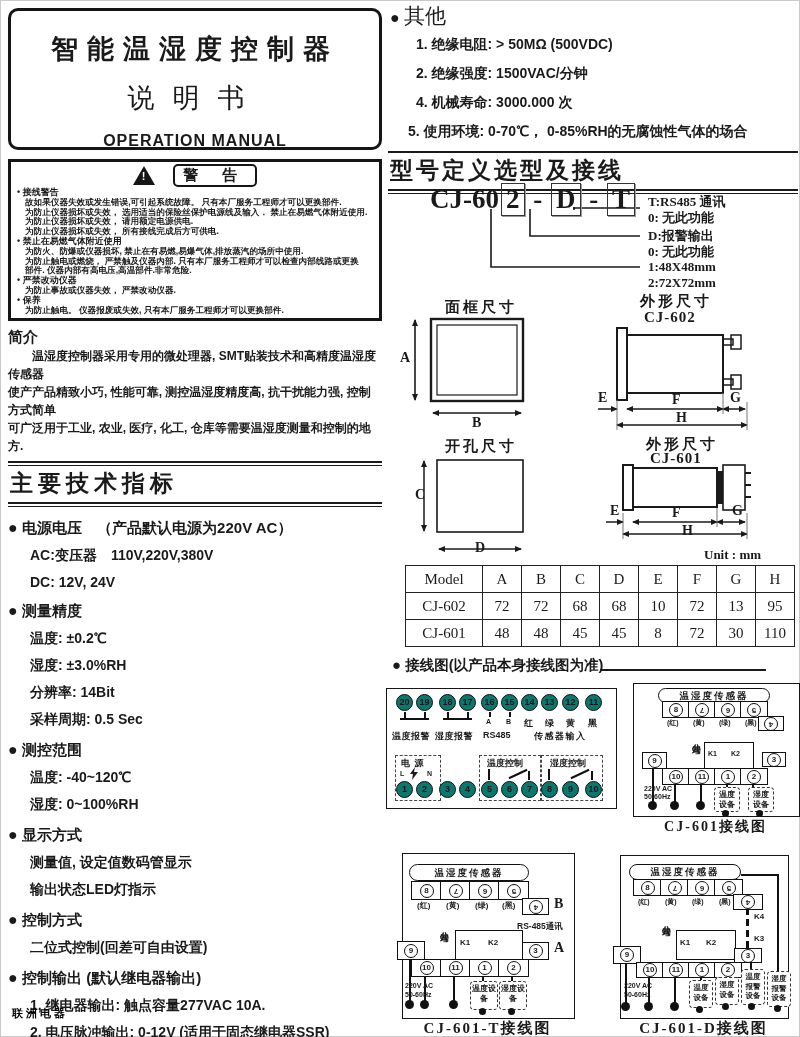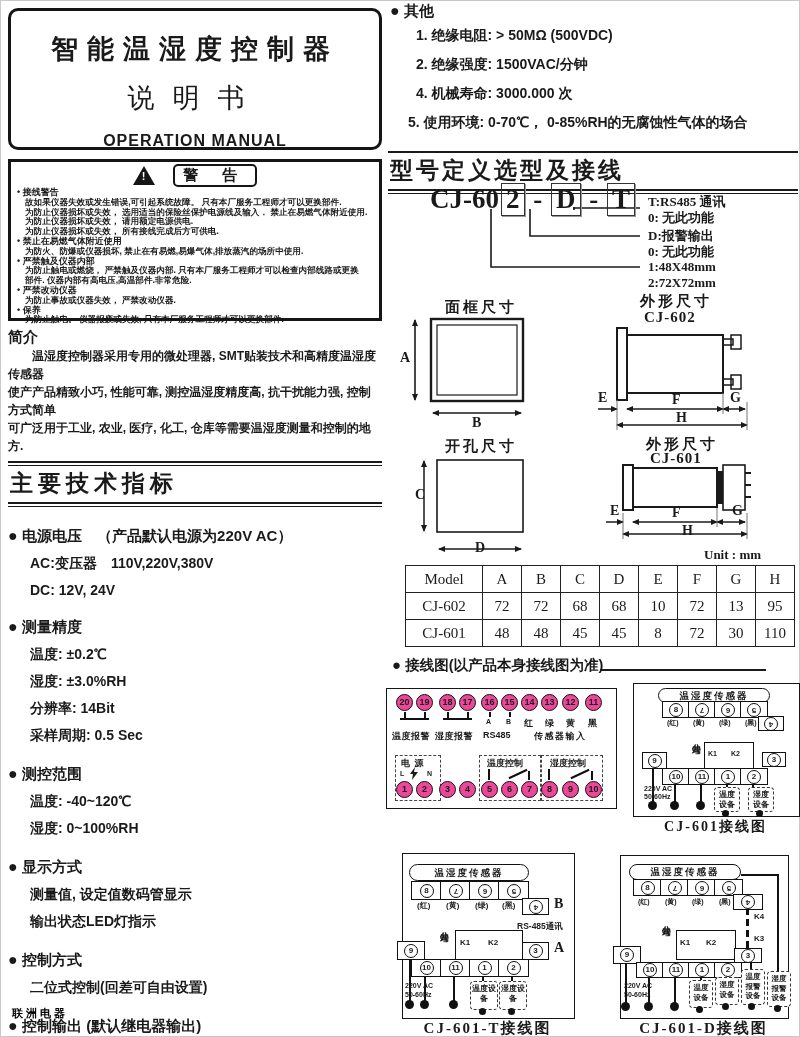--- a/index.html
+++ b/index.html
@@ -22,42 +22,42 @@
   .w-title{font-size:9px;font-weight:bold;line-height:9.8px}
   .w-title:before{content:"• "}
   .w-line{font-size:8.6px;font-weight:bold;line-height:9.8px;padding-left:8px;white-space:nowrap}
   #intro{margin-top:7px}
   #intro .ih{font-size:15px;font-weight:bold}
   #intro .il{font-size:12px;line-height:18px;font-weight:bold}
   #intro .il.first{text-indent:2em}
   .hrule{border-top:2px solid #1a1a1a;margin-top:2px}
   .hrule2{border-top:1px solid #1a1a1a;margin-top:2px}
   .bighead{font-size:23px;font-weight:bold;letter-spacing:5px;font-family:"Liberation Serif",serif;padding:2px 0 1px 2px}
-  .spec-title{font-size:15px;font-weight:bold;margin-top:20px}
+  .spec-title{font-size:15px;font-weight:bold;margin-top:12px}
   .spec-title:before{content:"● ";font-size:16px}
   .spec-line{font-size:14px;font-weight:bold;margin:9px 0 0 22px}
   #watermark{color:#000000;font-size:11px;letter-spacing:3px;font-weight:bold}
   
-  #other-h{font-size:15px;font-weight:bold}
+  #other-h{font-size:21px;font-weight:normal}
   #other-h:before{content:"● ";font-size:16px}
   .oth-line{font-size:14px;font-weight:bold;line-height:29px;padding-left:26px;white-space:nowrap}
   .serif{font-family:"Liberation Serif",serif}
   .mbox{display:inline-block;border:1.5px solid #333;padding:0 4px;margin:0 2px;box-shadow:1px 1px 0 #999}
   .mopt{position:absolute;font:bold 13px "Liberation Serif",serif;white-space:nowrap}
   .dimtitle{position:absolute;font:bold 15px "Liberation Serif",serif;letter-spacing:3px;white-space:nowrap}
   .dimlet{position:absolute;font:bold 14px "Liberation Serif",serif}
   svg{position:absolute;left:0;top:0}
   
   #dimtable{border-collapse:collapse;font-family:"Liberation Serif",serif;font-size:15px}
   #dimtable td{border:1.6px solid #222;text-align:center;height:24px;width:36px;background:#fff}
   #dimtable td.mc{width:74px}
   
   .wbox{position:absolute;border:1.6px solid #151515;background:#fff}
   .circ{position:absolute;width:15px;height:15px;border:1.6px solid #111;border-radius:50%;
-        text-align:center;font:bold 9px/15px "Liberation Sans",sans-serif;background:#ec4899;z-index:3}
+        text-align:center;font:bold 9px/15px "Liberation Sans",sans-serif;background:#0f766e;z-index:3}
   .sq{position:absolute;border:1.6px solid #111;background:#fff;display:flex;align-items:center;justify-content:center;z-index:3}
   .cn{display:inline-block;width:12px;height:12px;border:1.2px solid #111;border-radius:50%;
       font:bold 8px/12px "Liberation Sans",sans-serif;text-align:center}
   .flip{transform:rotate(180deg)}
   .wv{position:absolute;width:2px;background:#111;z-index:1}
   .wh{position:absolute;height:2px;background:#111;z-index:1}
   .diag{position:absolute;width:20px;height:2px;background:#111;transform:rotate(-25deg);z-index:2}
   .dot{position:absolute;width:9px;height:9px;border-radius:50%;background:#111;z-index:3}
   .sdot{position:absolute;width:7px;height:7px;border-radius:50%;background:#111;z-index:3}
   .dev{position:absolute;border:1.6px dashed #333;border-radius:4px;text-align:center;
@@ -96,21 +96,20 @@
         <span class="tri"><i>!</i></span>
         <span class="wtag">警 告</span>
       </div>
       <div class="w-title">接线警告</div>
       <div class="w-line">故如果仪器失效或发生错误,可引起系统故障。 只有本厂服务工程师才可以更换部件.</div>
       <div class="w-line">为防止仪器损坏或失效， 选用适当的保险丝保护电源线及输入． 禁止在易燃气体附近使用.</div>
       <div class="w-line">为防止仪器损坏或失效， 请用额定电源供电.</div>
       <div class="w-line">为防止仪器损坏或失效， 所有接线完成后方可供电.</div>
       <div class="w-title">禁止在易燃气体附近使用</div>
       <div class="w-line">为防火、防爆或仪器损坏, 禁止在有易燃,易爆气体,排放蒸汽的场所中使用.</div>
-      <div class="w-title">严禁触及仪器内部</div>
       <div class="w-line">为防止触电或燃烧， 严禁触及仪器内部. 只有本厂服务工程师才可以检查内部线路或更换</div>
       <div class="w-line">部件. 仪器内部有高电压,高温部件.非常危险.</div>
       <div class="w-title">严禁改动仪器</div>
       <div class="w-line">为防止事故或仪器失效， 严禁改动仪器.</div>
       <div class="w-title">保养</div>
       <div class="w-line">为防止触电。 仪器报废或失效, 只有本厂服务工程师才可以更换部件.</div>
     </div>
 
     <div id="intro">
       <div class="ih">简介</div>

